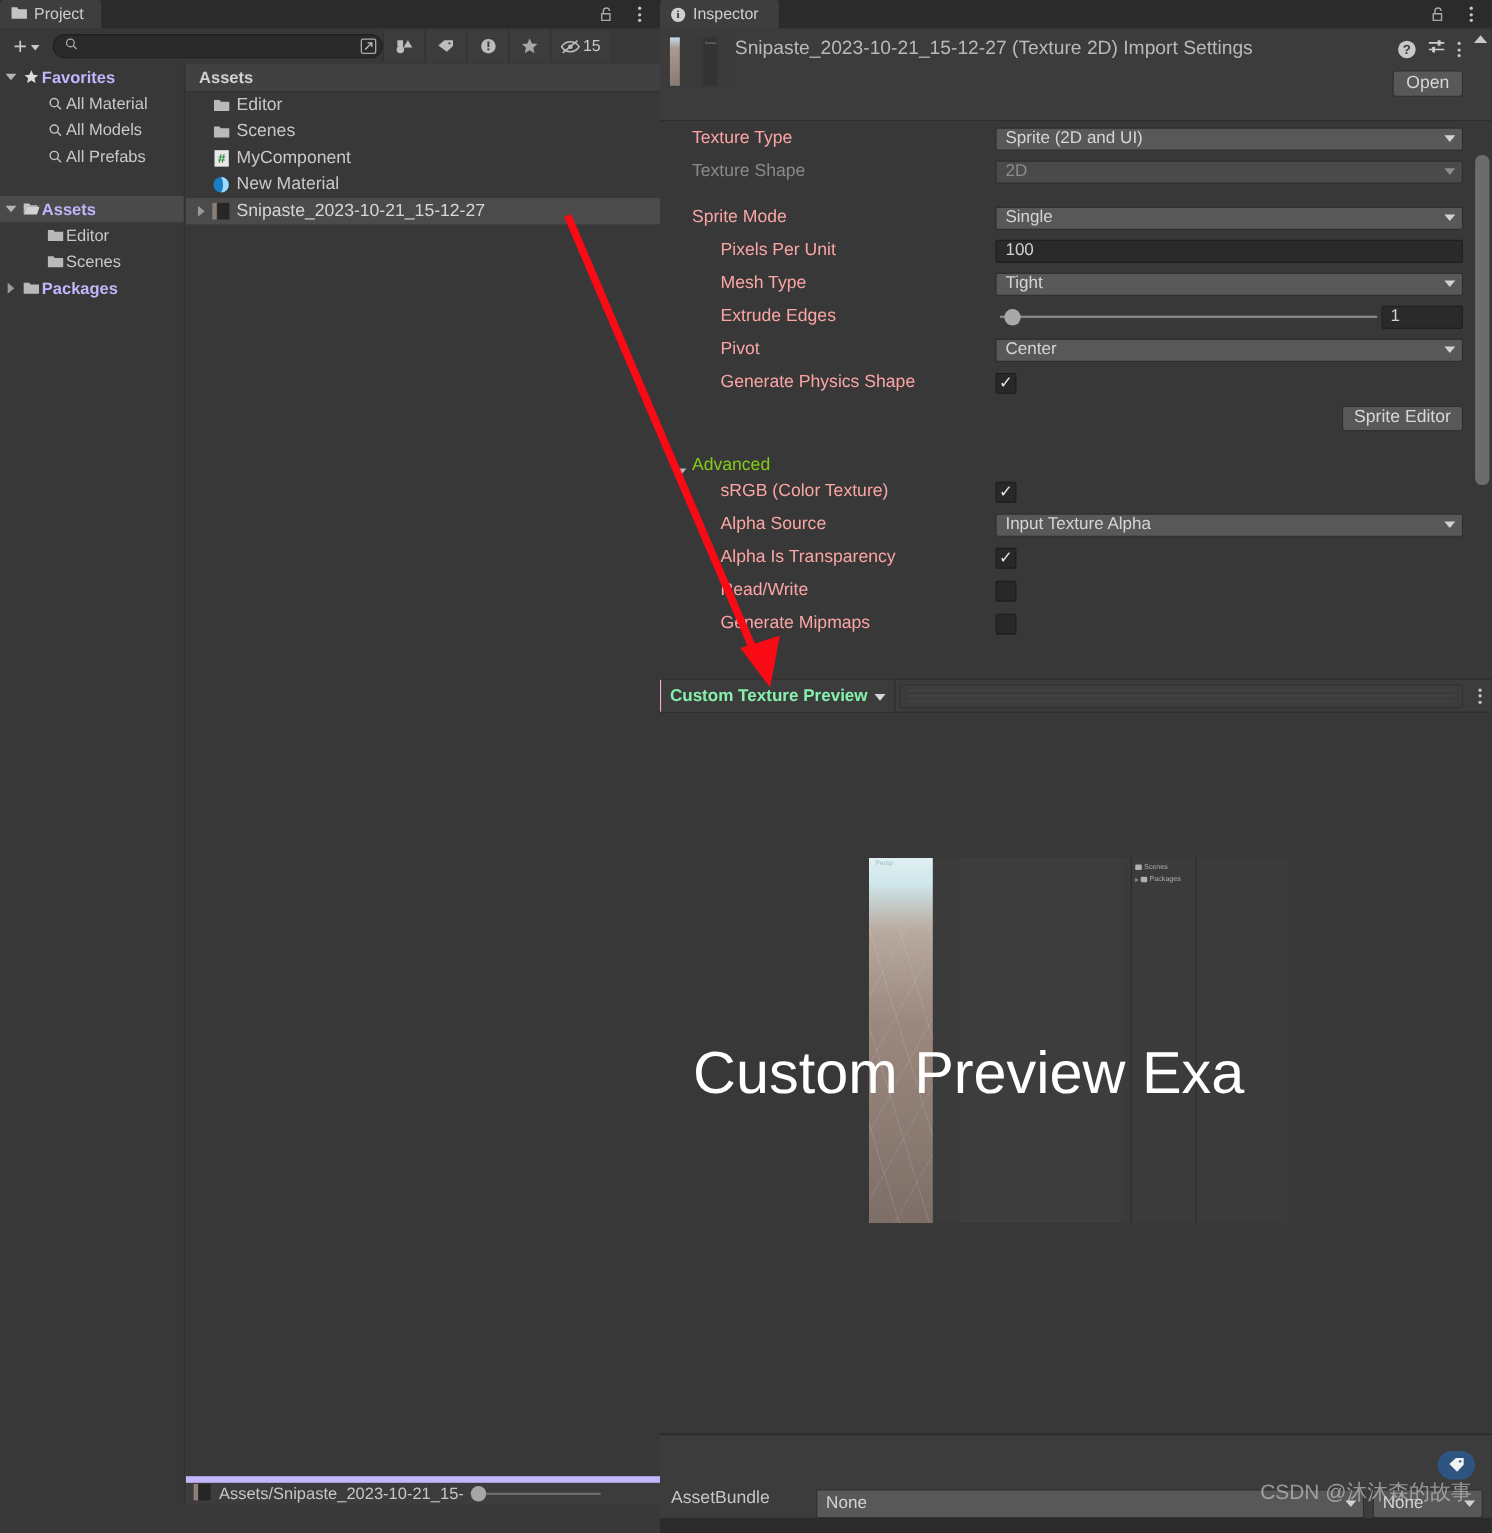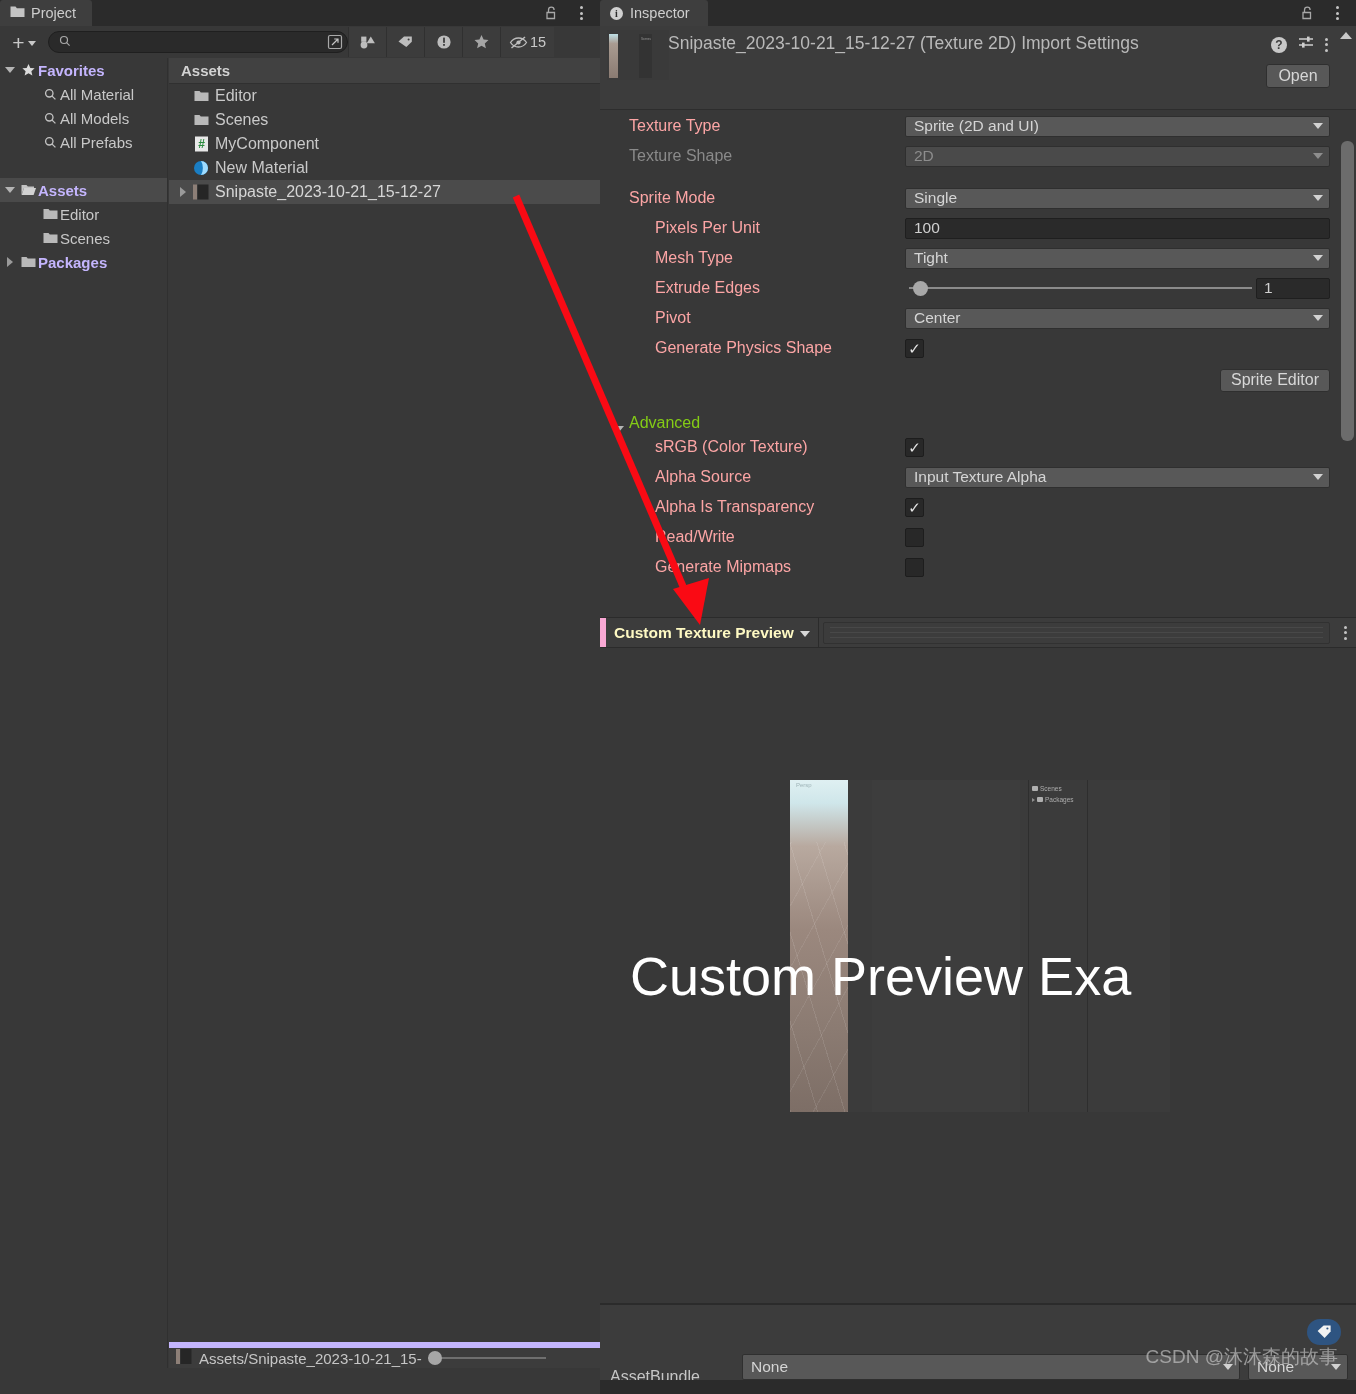--- a/index.html
+++ b/index.html
@@ -215,22 +215,22 @@
   .scroll-dn{ top:600px; border-left:6px solid transparent;border-right:6px solid transparent;border-top:7px solid #c9c9c9; }
 
   
   .prev-bar{
     position:absolute;left:0;top:617px;width:756px;height:31px;background:#3c3c3c;
     border-top:1px solid #2b2b2b; border-bottom:1px solid #2b2b2b;
     display:flex; align-items:center;
   }
   .prev-title{
     height:29px; display:flex;align-items:center;gap:6px; padding:0 8px;
-    background:#3c3c3c; border-right:1px solid #2b2b2b; border-left:6px solid #f9a8d4;
-    color:#fef9c3;font-size:15.5px;font-weight:bold;
+    background:#3c3c3c; border-right:1px solid #2b2b2b; border-left:1px solid #f9a8d4;
+    color:#86efac;font-size:15.5px;font-weight:bold;
   }
   .prev-gripbox{
     flex:1; height:22px; margin:0 4px; border:1px solid #313131; border-radius:2px;
     display:flex;flex-direction:column;justify-content:center;gap:4px;padding:0 6px;
   }
   .prev-gripbox i{ display:block;height:1px;background:#484848; }
 
   .prev-area{
     position:absolute;left:0;top:648px;width:756px;height:656px;background:#383838;
   }
@@ -264,21 +264,21 @@
   .prev-bottom-line{
     position:absolute;left:0;top:1303px;width:756px;height:2px;background:#2b2b2b;
   }
   .insp-footer{
     position:absolute;left:0;top:1305px;width:756px;height:89px;background:#3c3c3c;
   }
   .tag-badge{
     position:absolute; right:15px; top:14px; width:34px;height:26px;border-radius:13px;
     background:#2e5481; display:flex;align-items:center;justify-content:center;
   }
-  .ab-label{ position:absolute; left:10px; top:63px; color:#c6c6c6; font-size:16px; }
+  .ab-label{ position:absolute; left:10px; top:48px; color:#c6c6c6; font-size:16px; }
   .ab-dd1{ position:absolute; left:142px; top:49px; width:498px; height:26px; }
   .ab-dd2{ position:absolute; left:648px; top:49px; width:100px; height:26px; }
   .footer-strip{ position:absolute;left:0;bottom:0;width:756px;height:14px;background:#2b2b2b; }
 
   .watermark{
     position:absolute; right:18px; bottom:24px;
     color:#cfcfcf; opacity:.62; font-size:19px; white-space:nowrap;
     pointer-events:none;
   }
 

